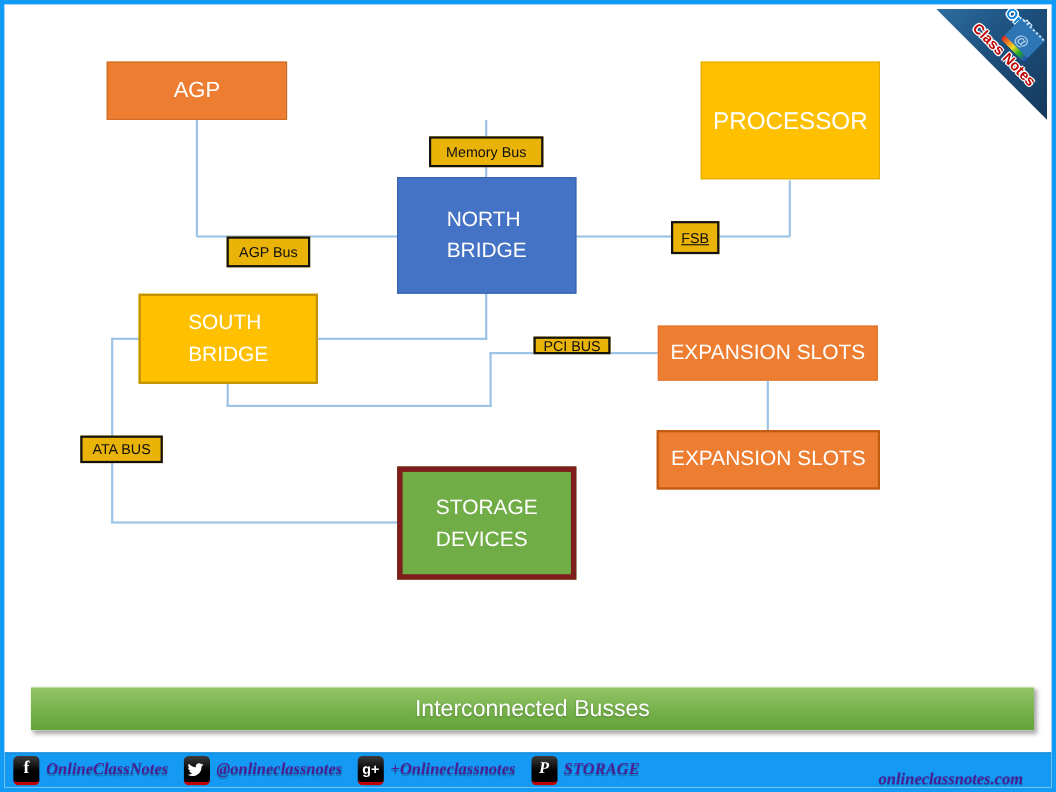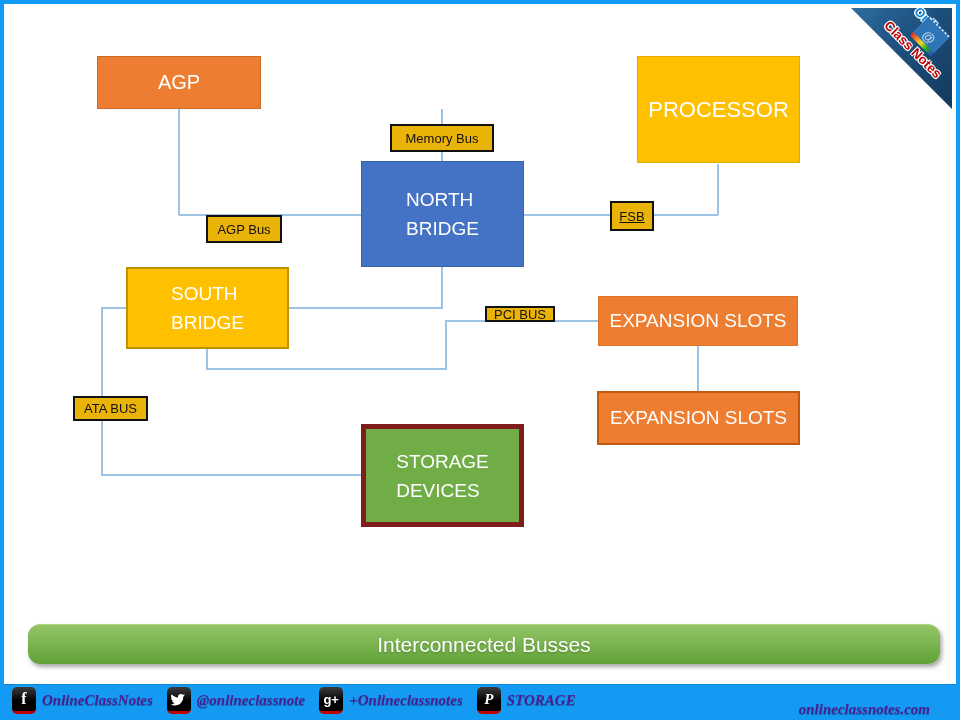--- a/index.html
+++ b/index.html
@@ -33,21 +33,21 @@
   }
   .lbl-memory{left:386px;top:120px;width:104px;height:28px;}
   .lbl-agp{left:202px;top:197px;width:76px;height:28px;margin-top:14px;}
   .lbl-fsb{left:606px;top:197px;width:44px;height:30px;text-decoration:underline;}
   .lbl-pci{left:481px;top:302px;width:70px;height:16px;}
   .lbl-ata{left:69px;top:392px;width:75px;height:25px;}
   
   .busbar{
     position:absolute;left:24px;top:620px;width:912px;height:39px;
     background:linear-gradient(to bottom,#93C465 0%,#7CB551 45%,#61A237 100%);
-    border-top:1px solid #ABD381;border-radius:12px;
+    border-top:1px solid #ABD381;border-radius:1px;
     box-shadow:2px 3px 4px rgba(0,0,0,0.35);
     display:flex;align-items:center;justify-content:center;
     color:#fff;font-size:21px;z-index:2;
     text-shadow:0 1px 2px rgba(0,0,0,0.25);
   }
   
   .corner{
     position:absolute;top:4px;right:4px;width:101px;height:101px;
     background:linear-gradient(135deg,#2D6DA0 0%,#1D4F7C 45%,#14395C 100%);
     -webkit-clip-path:polygon(0 0,100% 0,100% 100%);
@@ -148,21 +148,21 @@
     <div class="footer-item">
       <span class="sicon" style="font-size:16px;">f</span>
       <span class="footer-text">OnlineClassNotes</span>
     </div>
     <div class="footer-item">
       <span class="sicon">
           <svg width="15" height="13" viewBox="0 0 24 20">
             <path fill="#ffffff" d="M23.9 2.4c-.9.4-1.8.65-2.8.78 1-.6 1.8-1.57 2.2-2.72-.95.55-2 .96-3.1 1.18C19.3.67 18 .07 16.6.07c-2.7 0-4.9 2.2-4.9 4.92 0 .39.04.76.13 1.12C7.7 5.9 4.1 3.9 1.6 1 .2 1.7 0 2.6 0 3.5c0 1.7.87 3.2 2.2 4.1-.8 0-1.6-.25-2.2-.62v.06c0 2.39 1.7 4.38 3.9 4.83-.4.1-.85.17-1.3.17-.3 0-.6-.03-.9-.08.63 1.95 2.45 3.38 4.6 3.42-1.7 1.32-3.8 2.1-6.1 2.1-.4 0-.8-.02-1.2-.07 2.2 1.4 4.8 2.2 7.6 2.2 9 0 14-7.5 14-14v-.63c.95-.68 1.8-1.55 2.45-2.54z" transform="scale(0.95) translate(0,1)"></path>
           </svg>
         </span>
-      <span class="footer-text">@onlineclassnote</span>
+      <span class="footer-text">@onlineclassnotes</span>
     </div>
     <div class="footer-item">
       <span class="sicon" style="font-size:13px;font-family:'Liberation Sans',sans-serif;">g+</span>
       <span class="footer-text">+Onlineclassnotes</span>
     </div>
     <div class="footer-item">
       <span class="sicon" style="font-size:15px;font-style:italic;">P</span>
       <span class="footer-text">STORAGE</span>
     </div>
     <span class="footer-text footer-site">onlineclassnotes.com</span>

